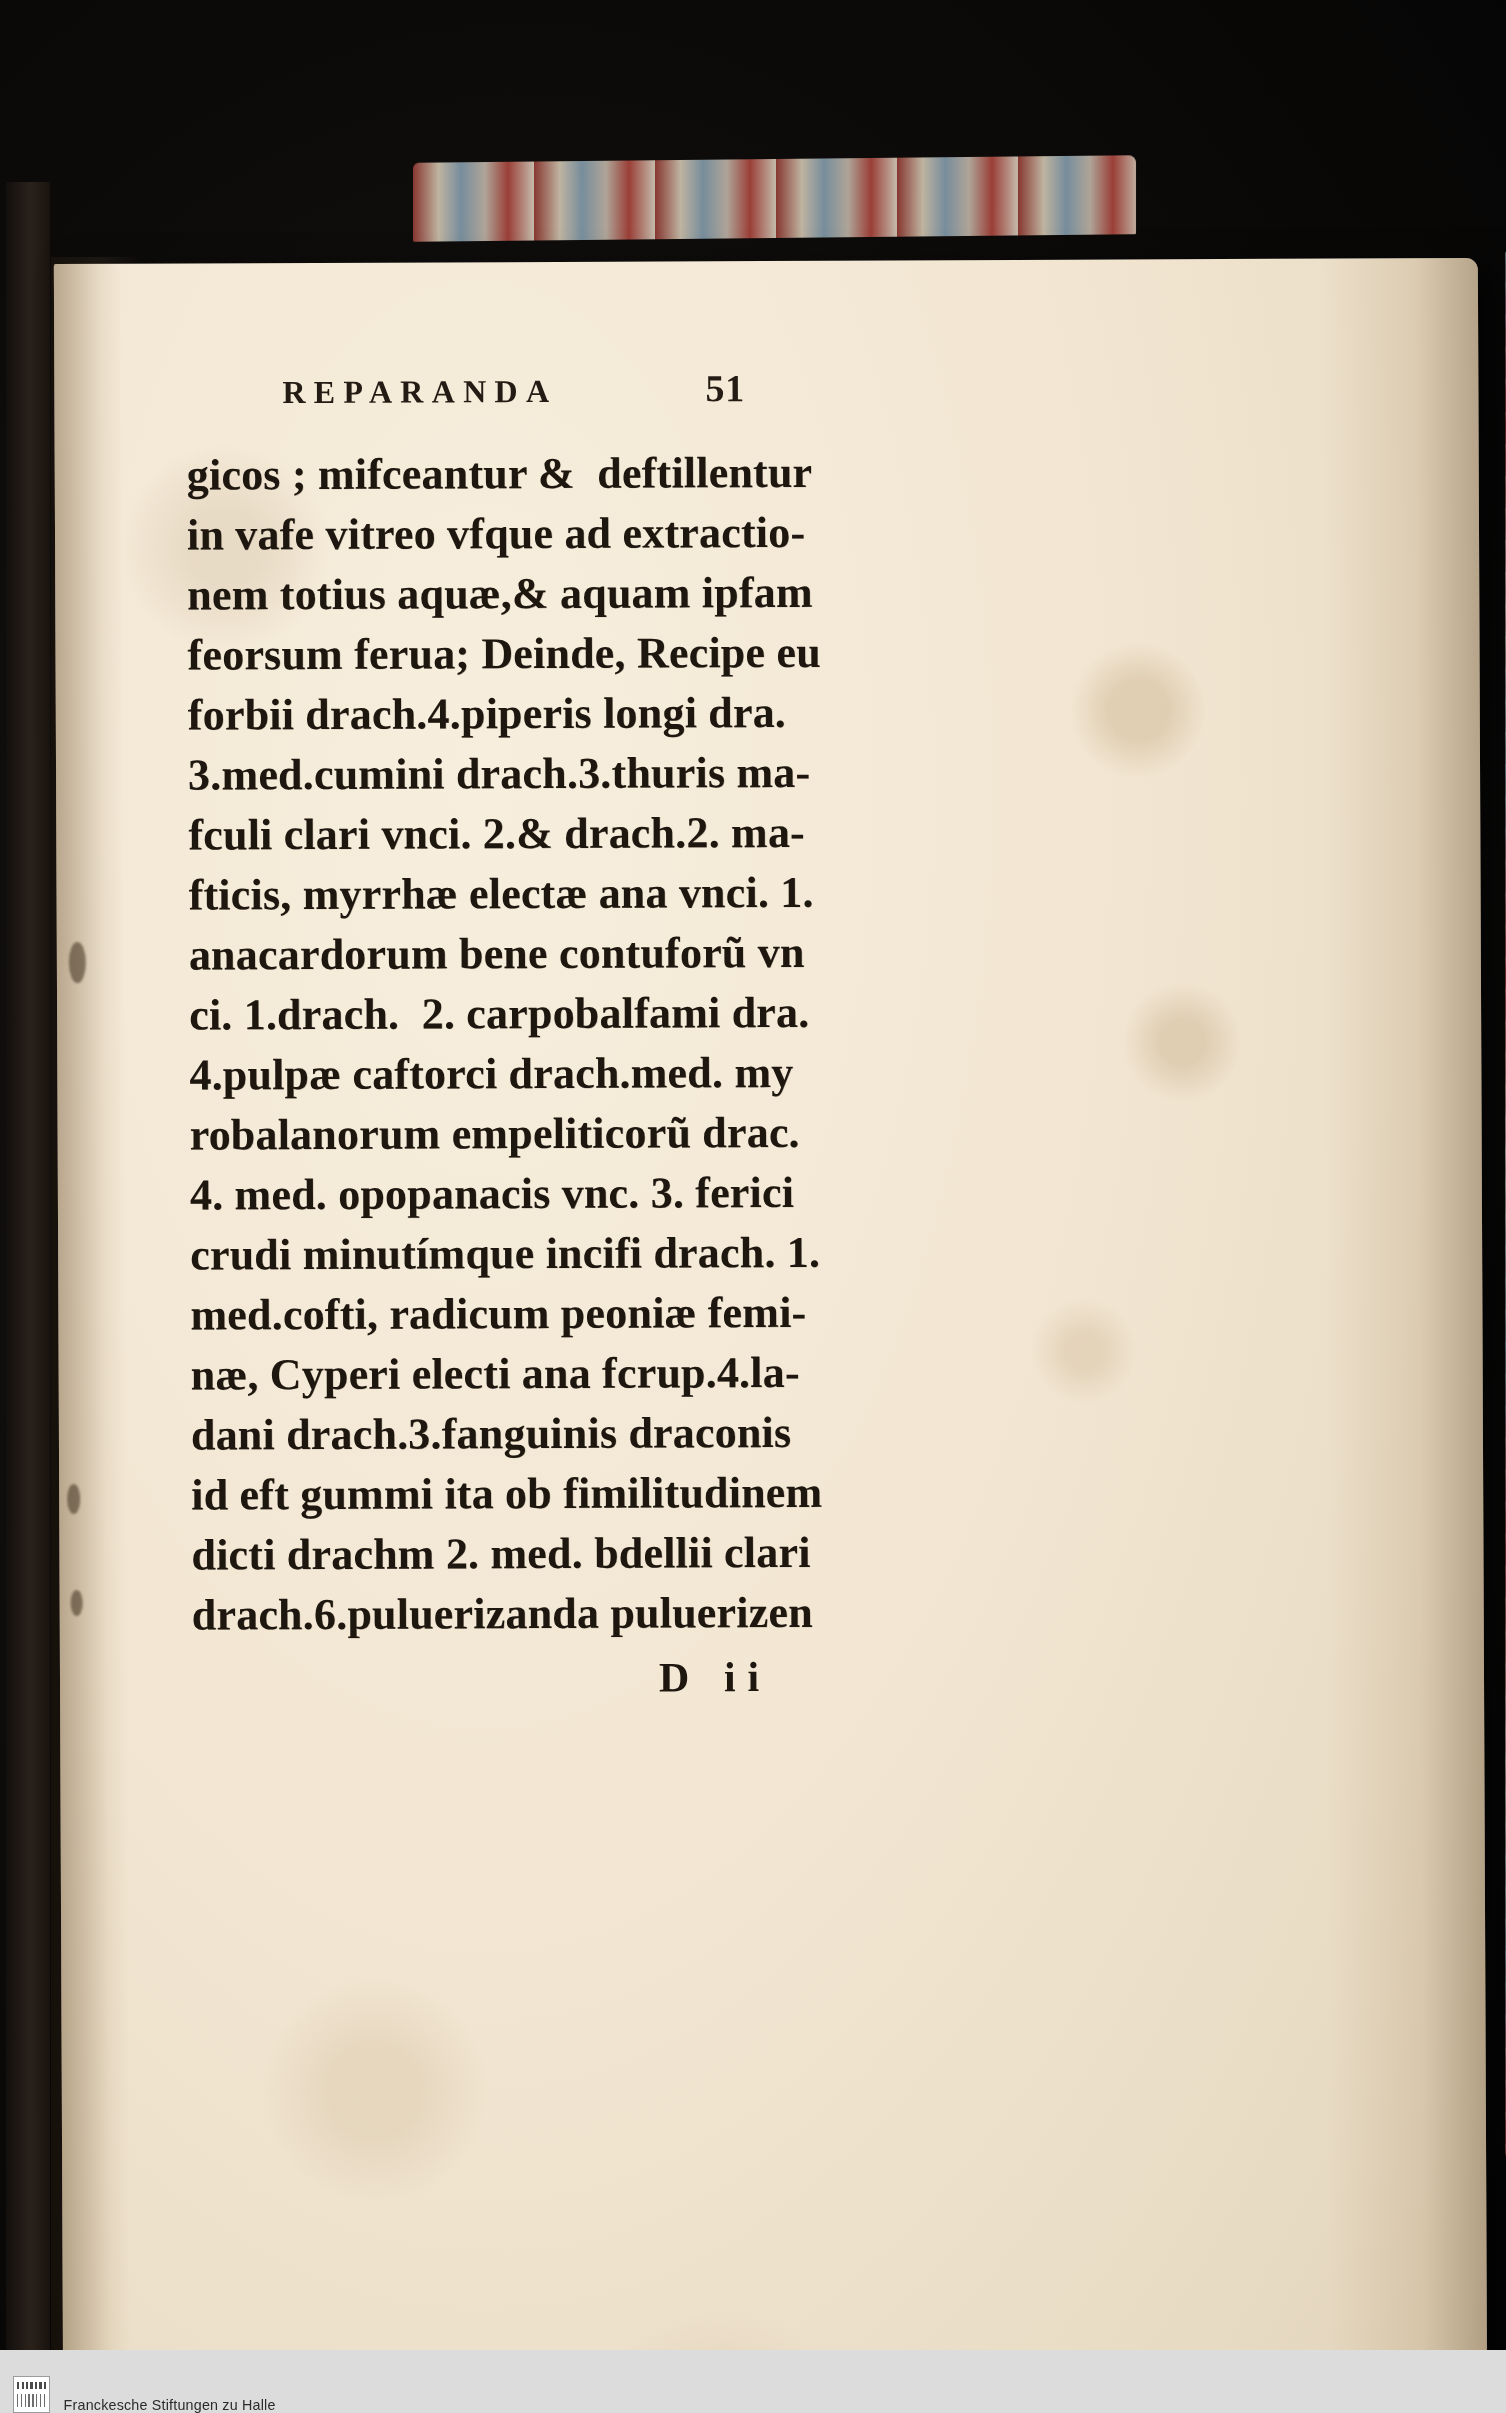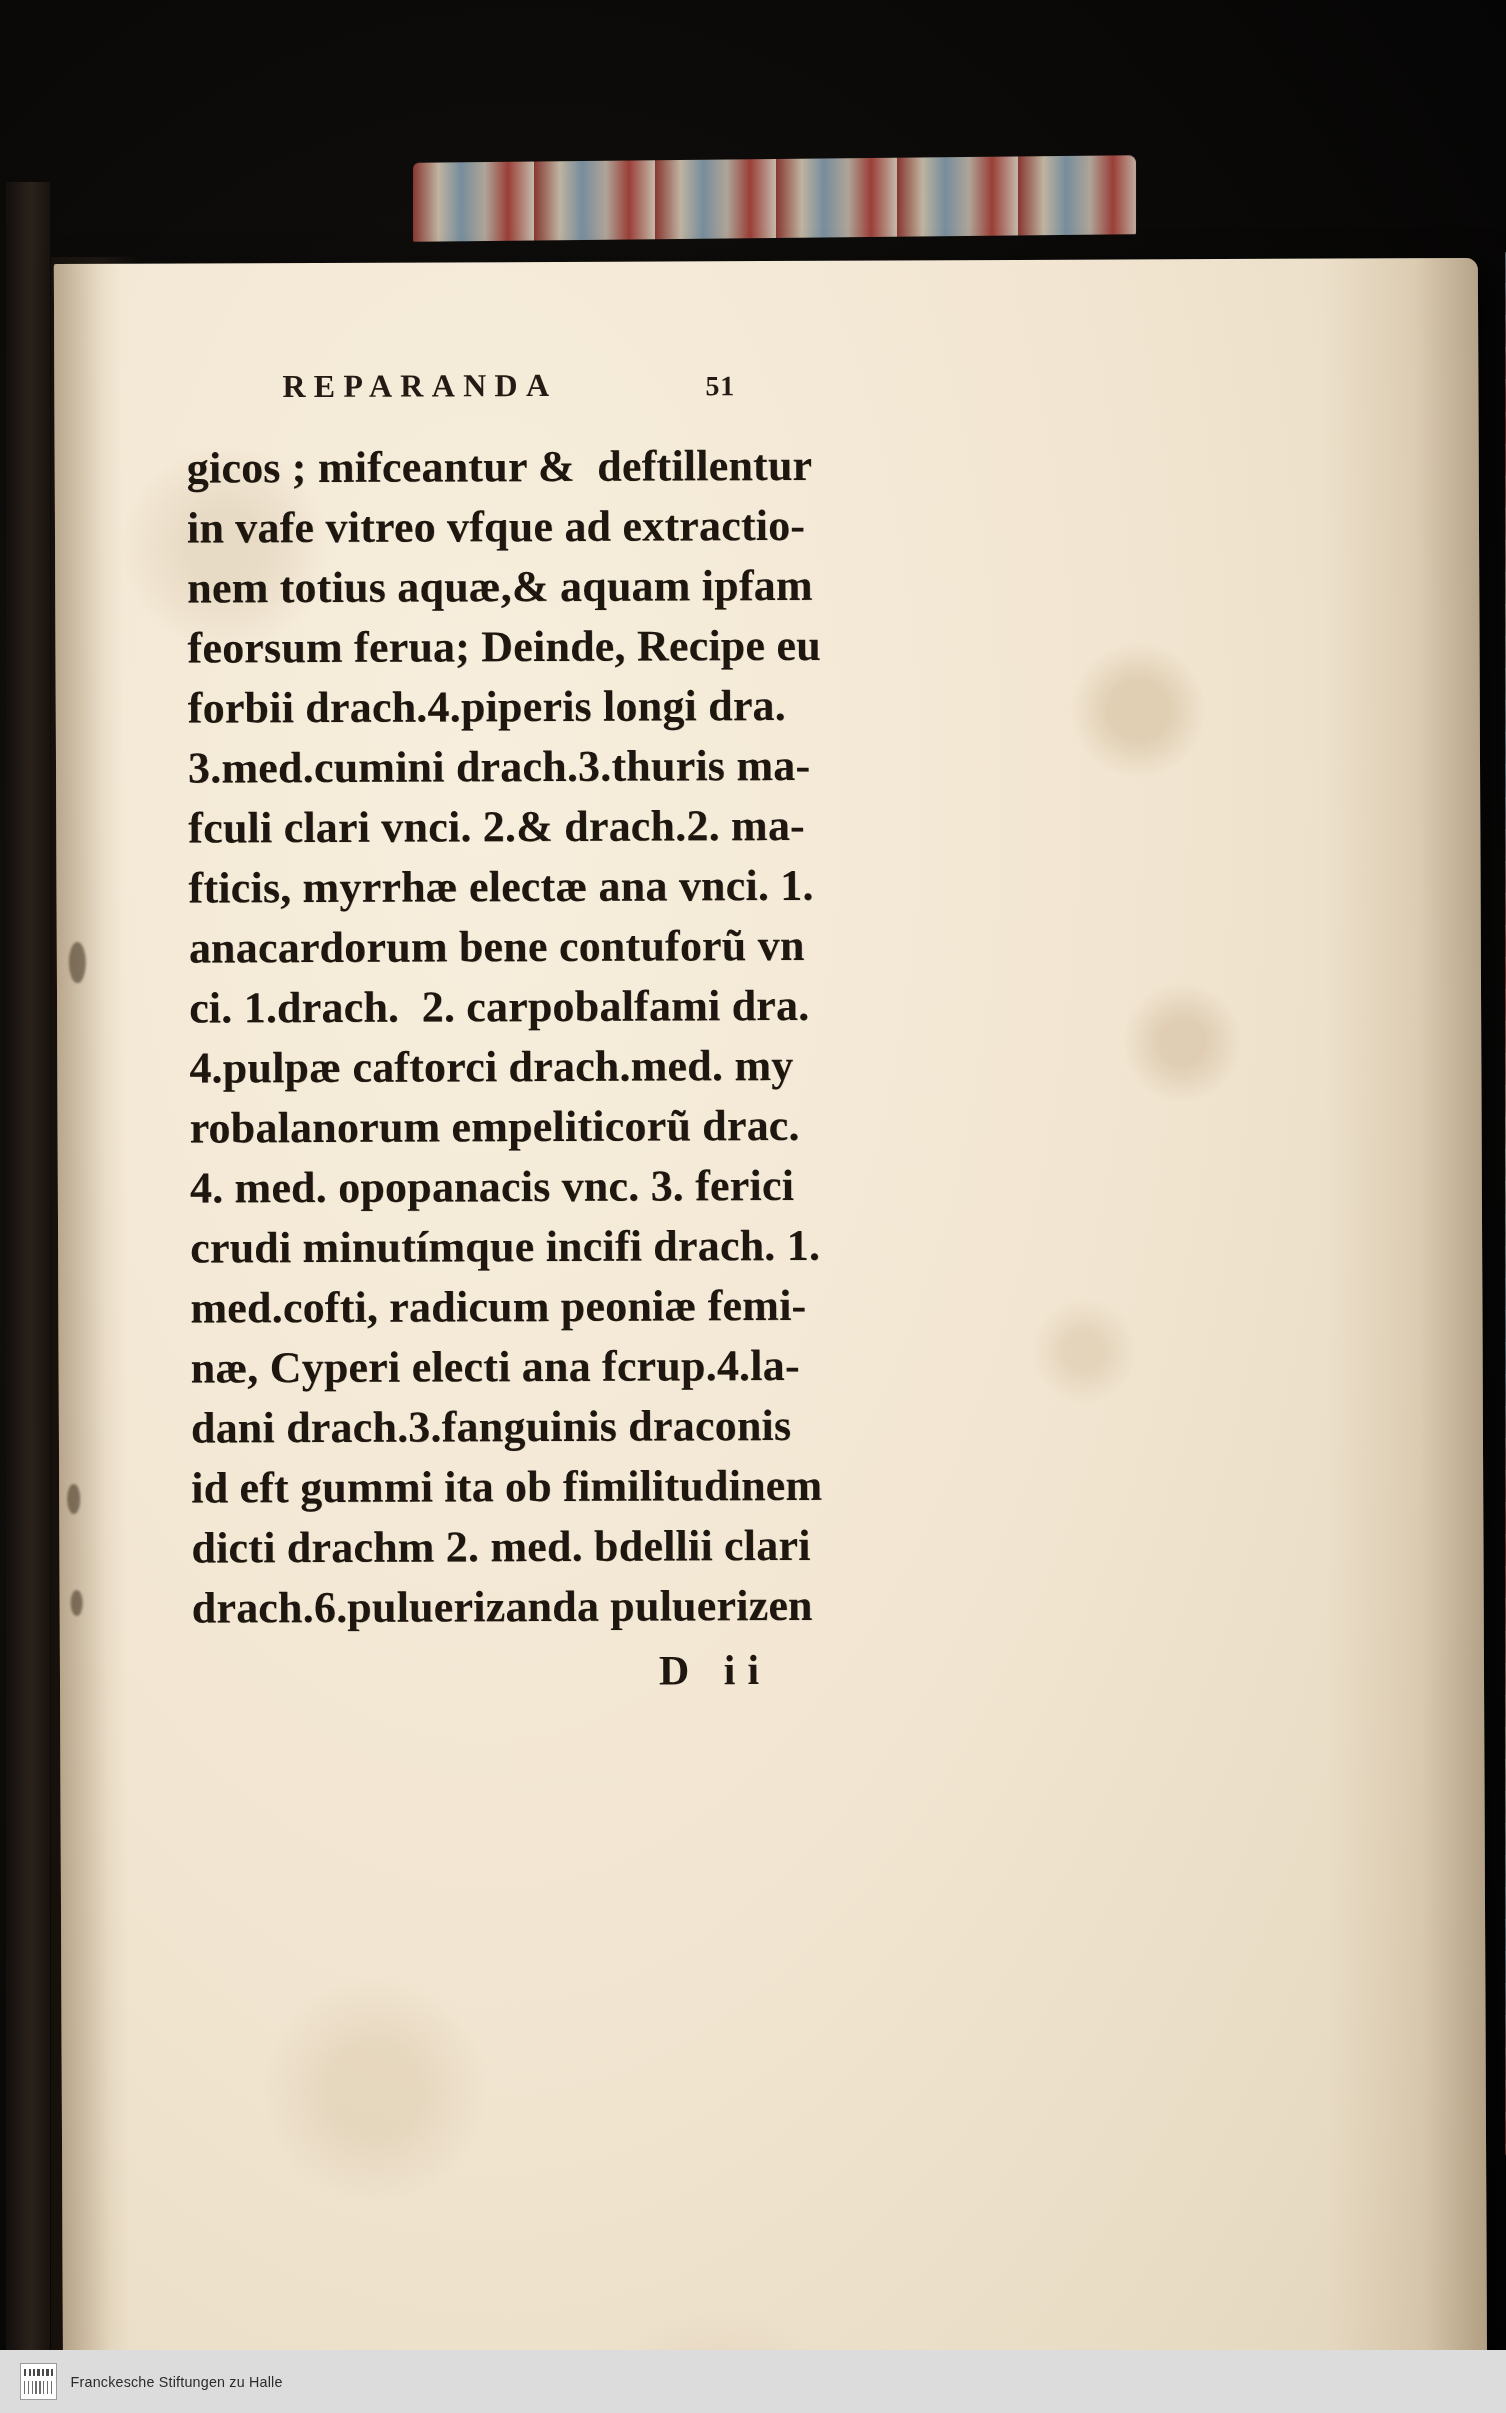--- a/index.html
+++ b/index.html
@@ -162,21 +162,21 @@
     margin: 0 0 41px 0;
     padding-left: 96px;
   }
   #running-head .head-title {
     font-size: 32px;
     letter-spacing: 8.3px;
     color: #241c14;
     font-family: "Liberation Serif", serif;
   }
   #running-head .page-number {
-    font-size: 28px;
+    font-size: 38px;
     color: #241c14;
     margin-left: 148px;
     letter-spacing: 0.8px;
   }
 
   .body-line {
     font-size: 44px;
     line-height: 1.00;
     color: #1e1710;
     font-family: "Liberation Serif", serif;
@@ -205,23 +205,23 @@
 
   
   #credit-bar {
     position: absolute;
     left: 0;
     bottom: 0;
     width: 1507px;
     height: 63px;
     background: #dcdcdc;
     display: flex;
-    align-items: center;
+    align-items: flex-end;
     gap: 13.6px;
-    padding-left: 20px;
+    padding-left: 13px;
     box-sizing: border-box;
   }
   #credit-logo {
     width: 35px;
     height: 35px;
     background: #ffffff;
     border: 0.8px solid #9b9b9b;
     position: relative;
     flex: none;
   }

